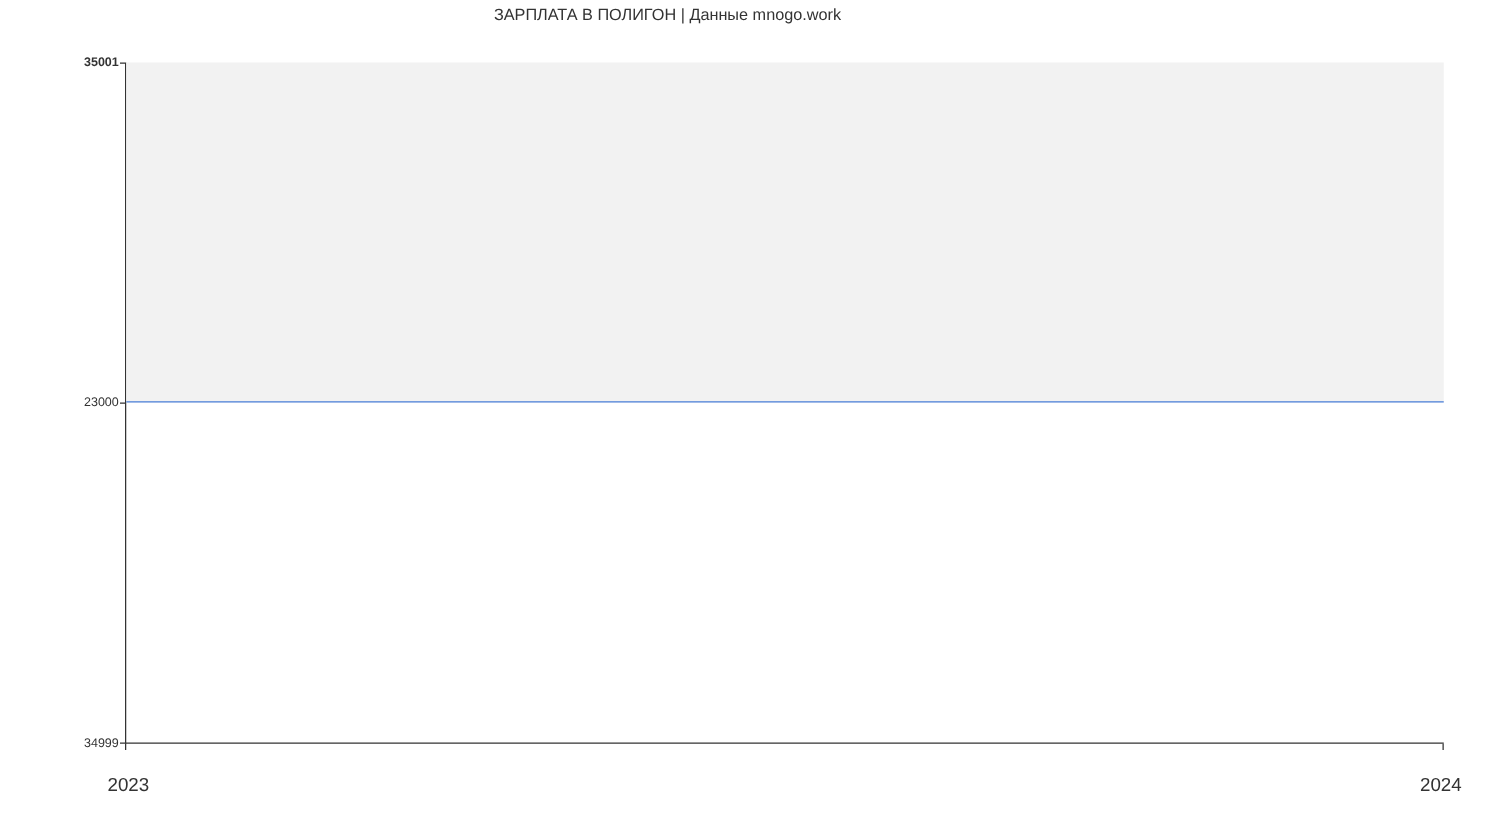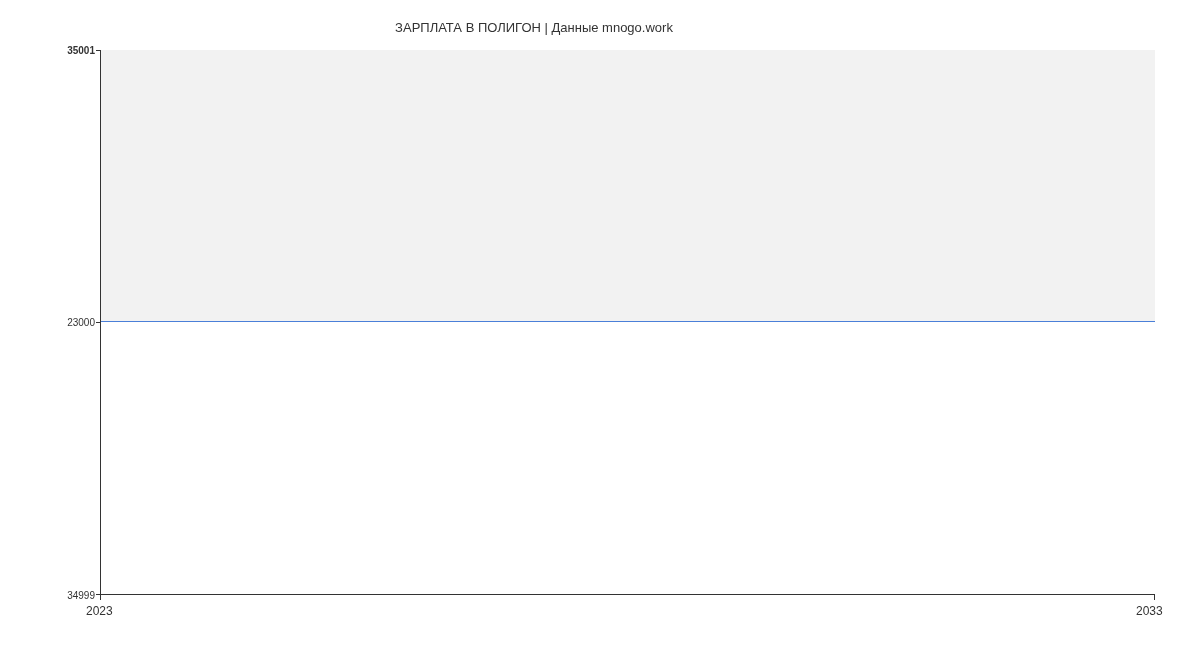--- a/index.html
+++ b/index.html
@@ -11,21 +11,21 @@
     font-family: Verdana, Geneva, sans-serif;
     color: #333;
   }
   .container {
     position: relative;
     width: 1200px;
     height: 650px;
   }
   .title {
     position: absolute;
-    top: 20px;
+    top: 4px;
     left: 0;
     width: 1068px;
     text-align: center;
     font-size: 13px;
     color: #333;
   }
   .plot {
     position: absolute;
     left: 100px;
     top: 50px;
@@ -63,22 +63,22 @@
   }
   .y-tick-mark {
     position: absolute;
     left: 96px;
     width: 4px;
     height: 1px;
     background: #333;
   }
   .x-tick {
     position: absolute;
-    top: 604px;
-    font-size: 12px;
+    top: 620px;
+    font-size: 15px;
     color: #333;
   }
   .x-tick-mark {
     position: absolute;
     top: 595px;
     width: 1px;
     height: 5px;
     background: #333;
   }
 </style>
@@ -94,20 +94,20 @@
   <div class="y-tick" style="top:595px;">34999</div>
 
   <div class="y-tick-mark" style="top:50px;"></div>
   <div class="y-tick-mark" style="top:322px;"></div>
   <div class="y-tick-mark" style="top:594px;"></div>
 
   <div class="x-tick-mark" style="left:100px;"></div>
   <div class="x-tick-mark" style="left:1154px;"></div>
 
   <div class="x-tick" style="left:86px;">2023</div>
-  <div class="x-tick" style="left:1136px;">2033</div>
+  <div class="x-tick" style="left:1136px;">2024</div>
 
   <div class="plot">
     <div class="area-fill"></div>
     <div class="line"></div>
   </div>
 
 </div>
 
 </body></html>

